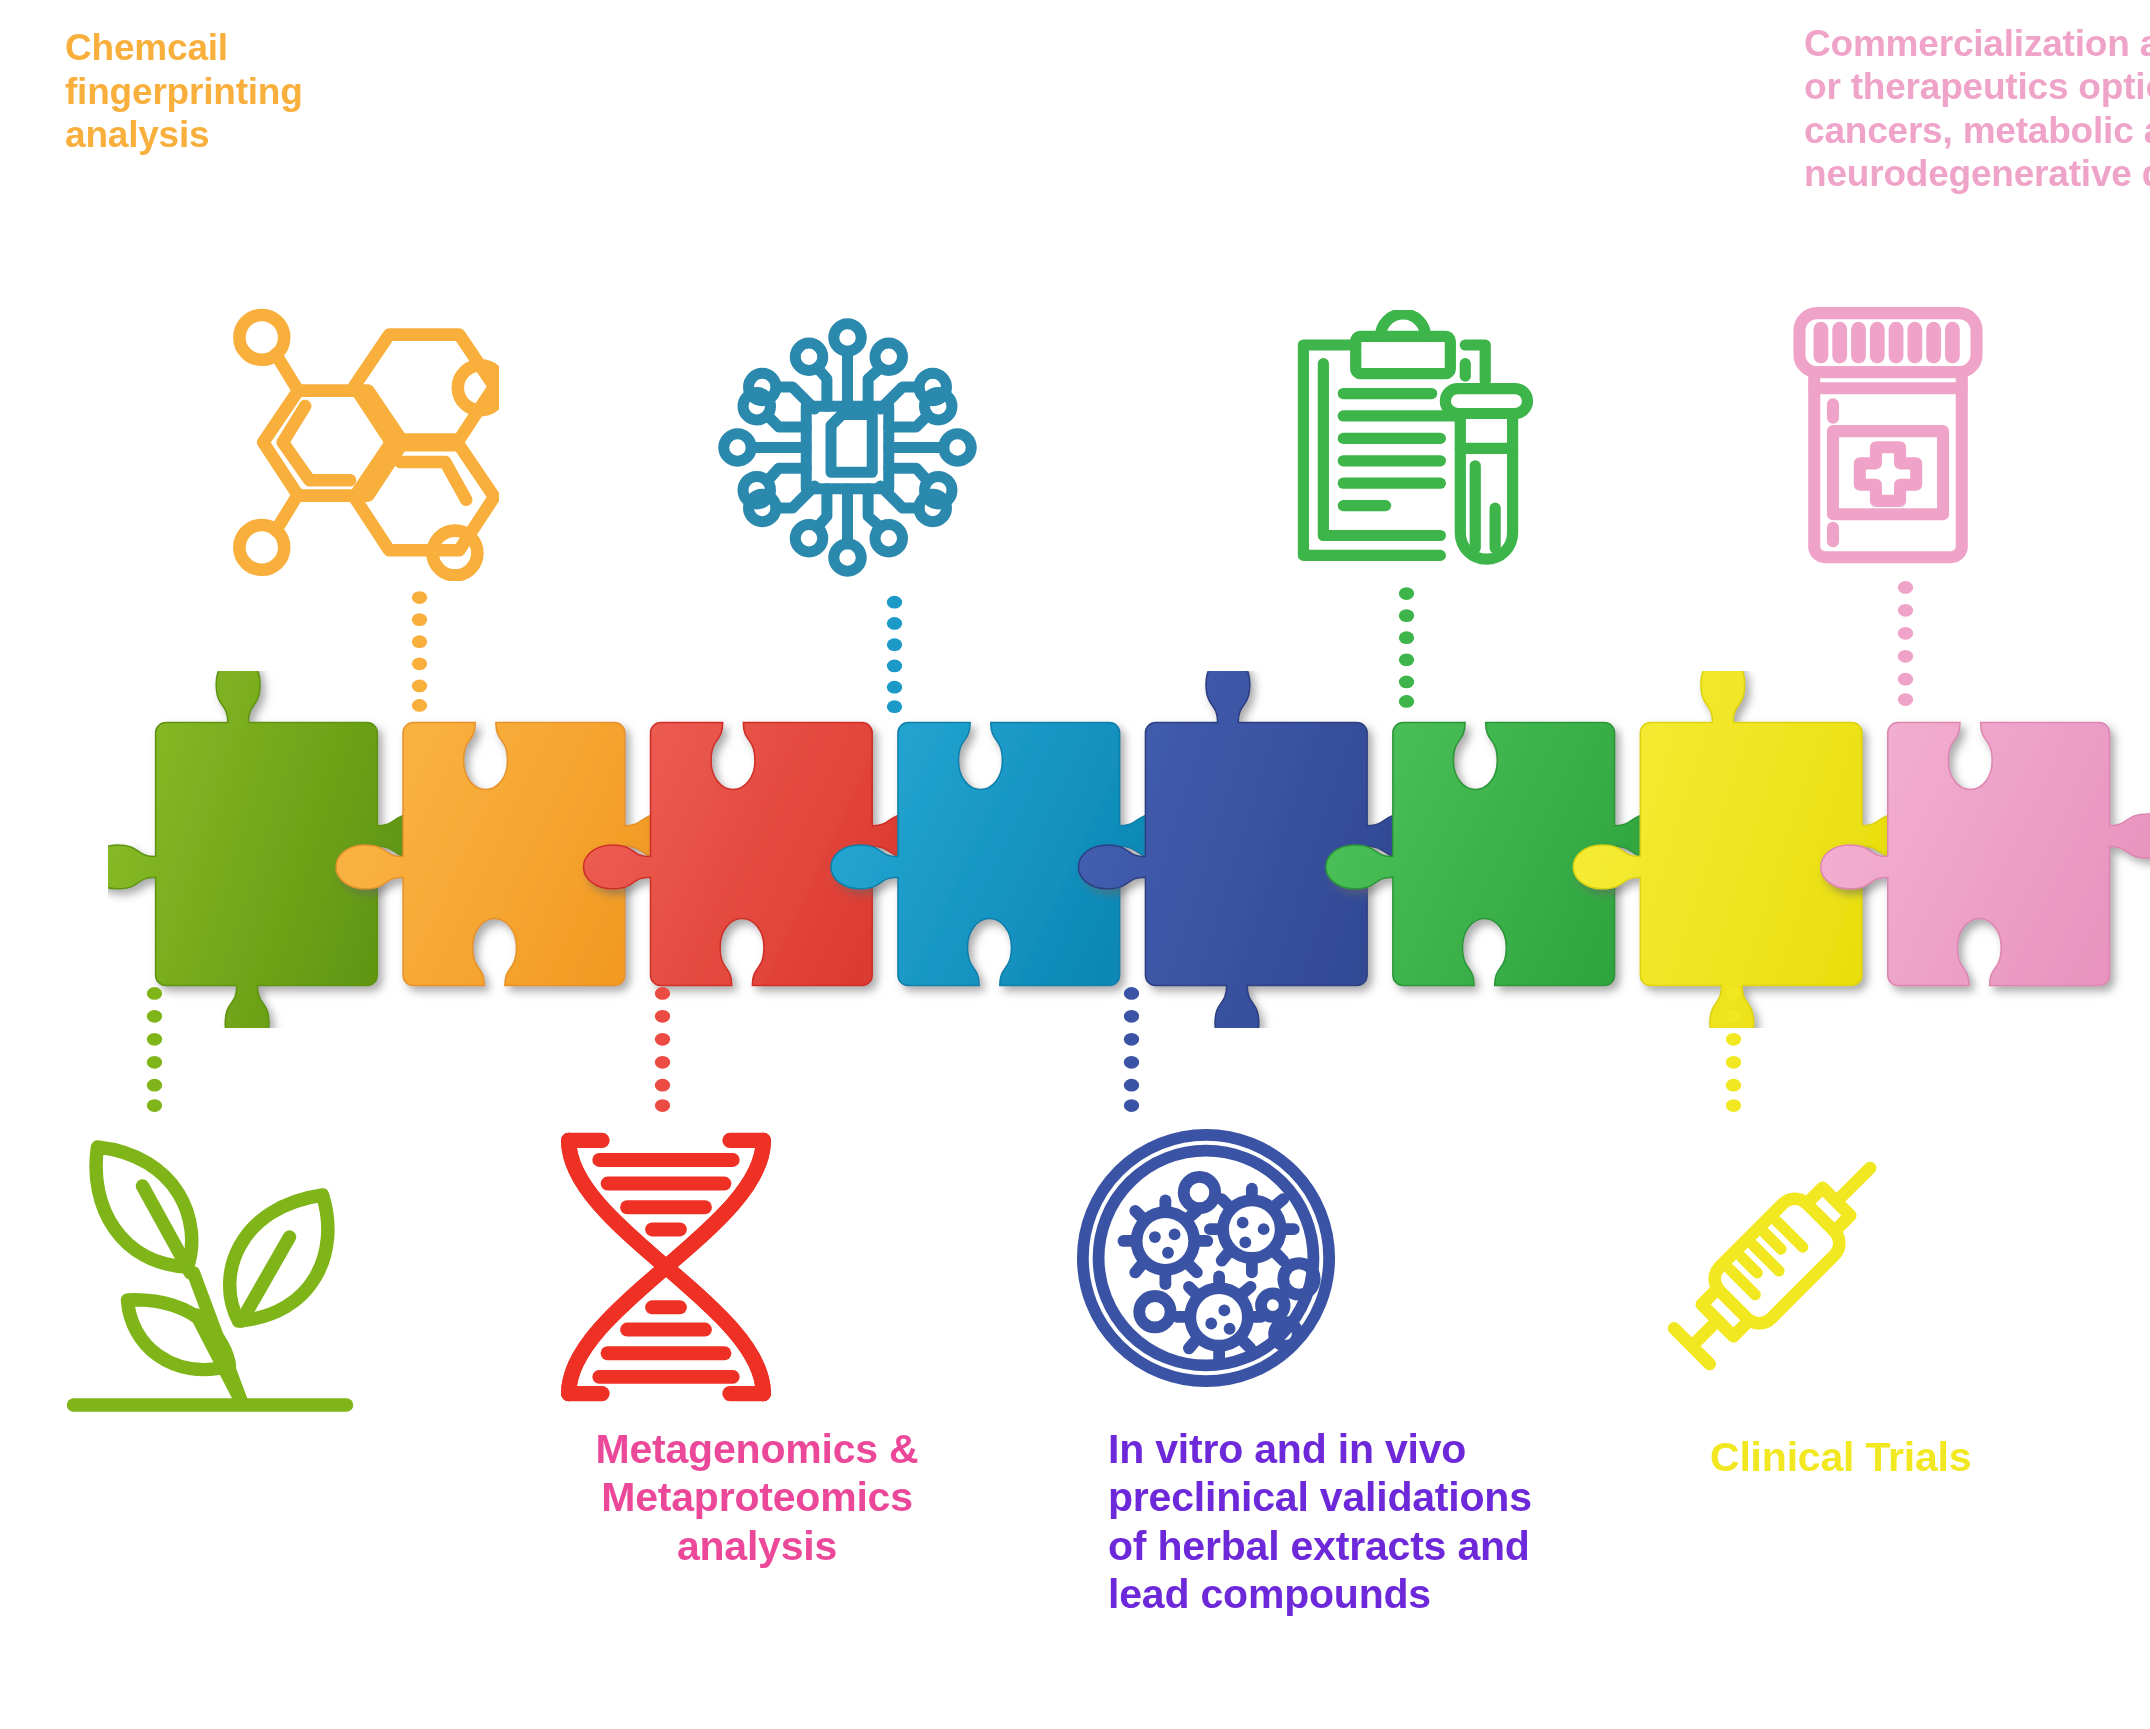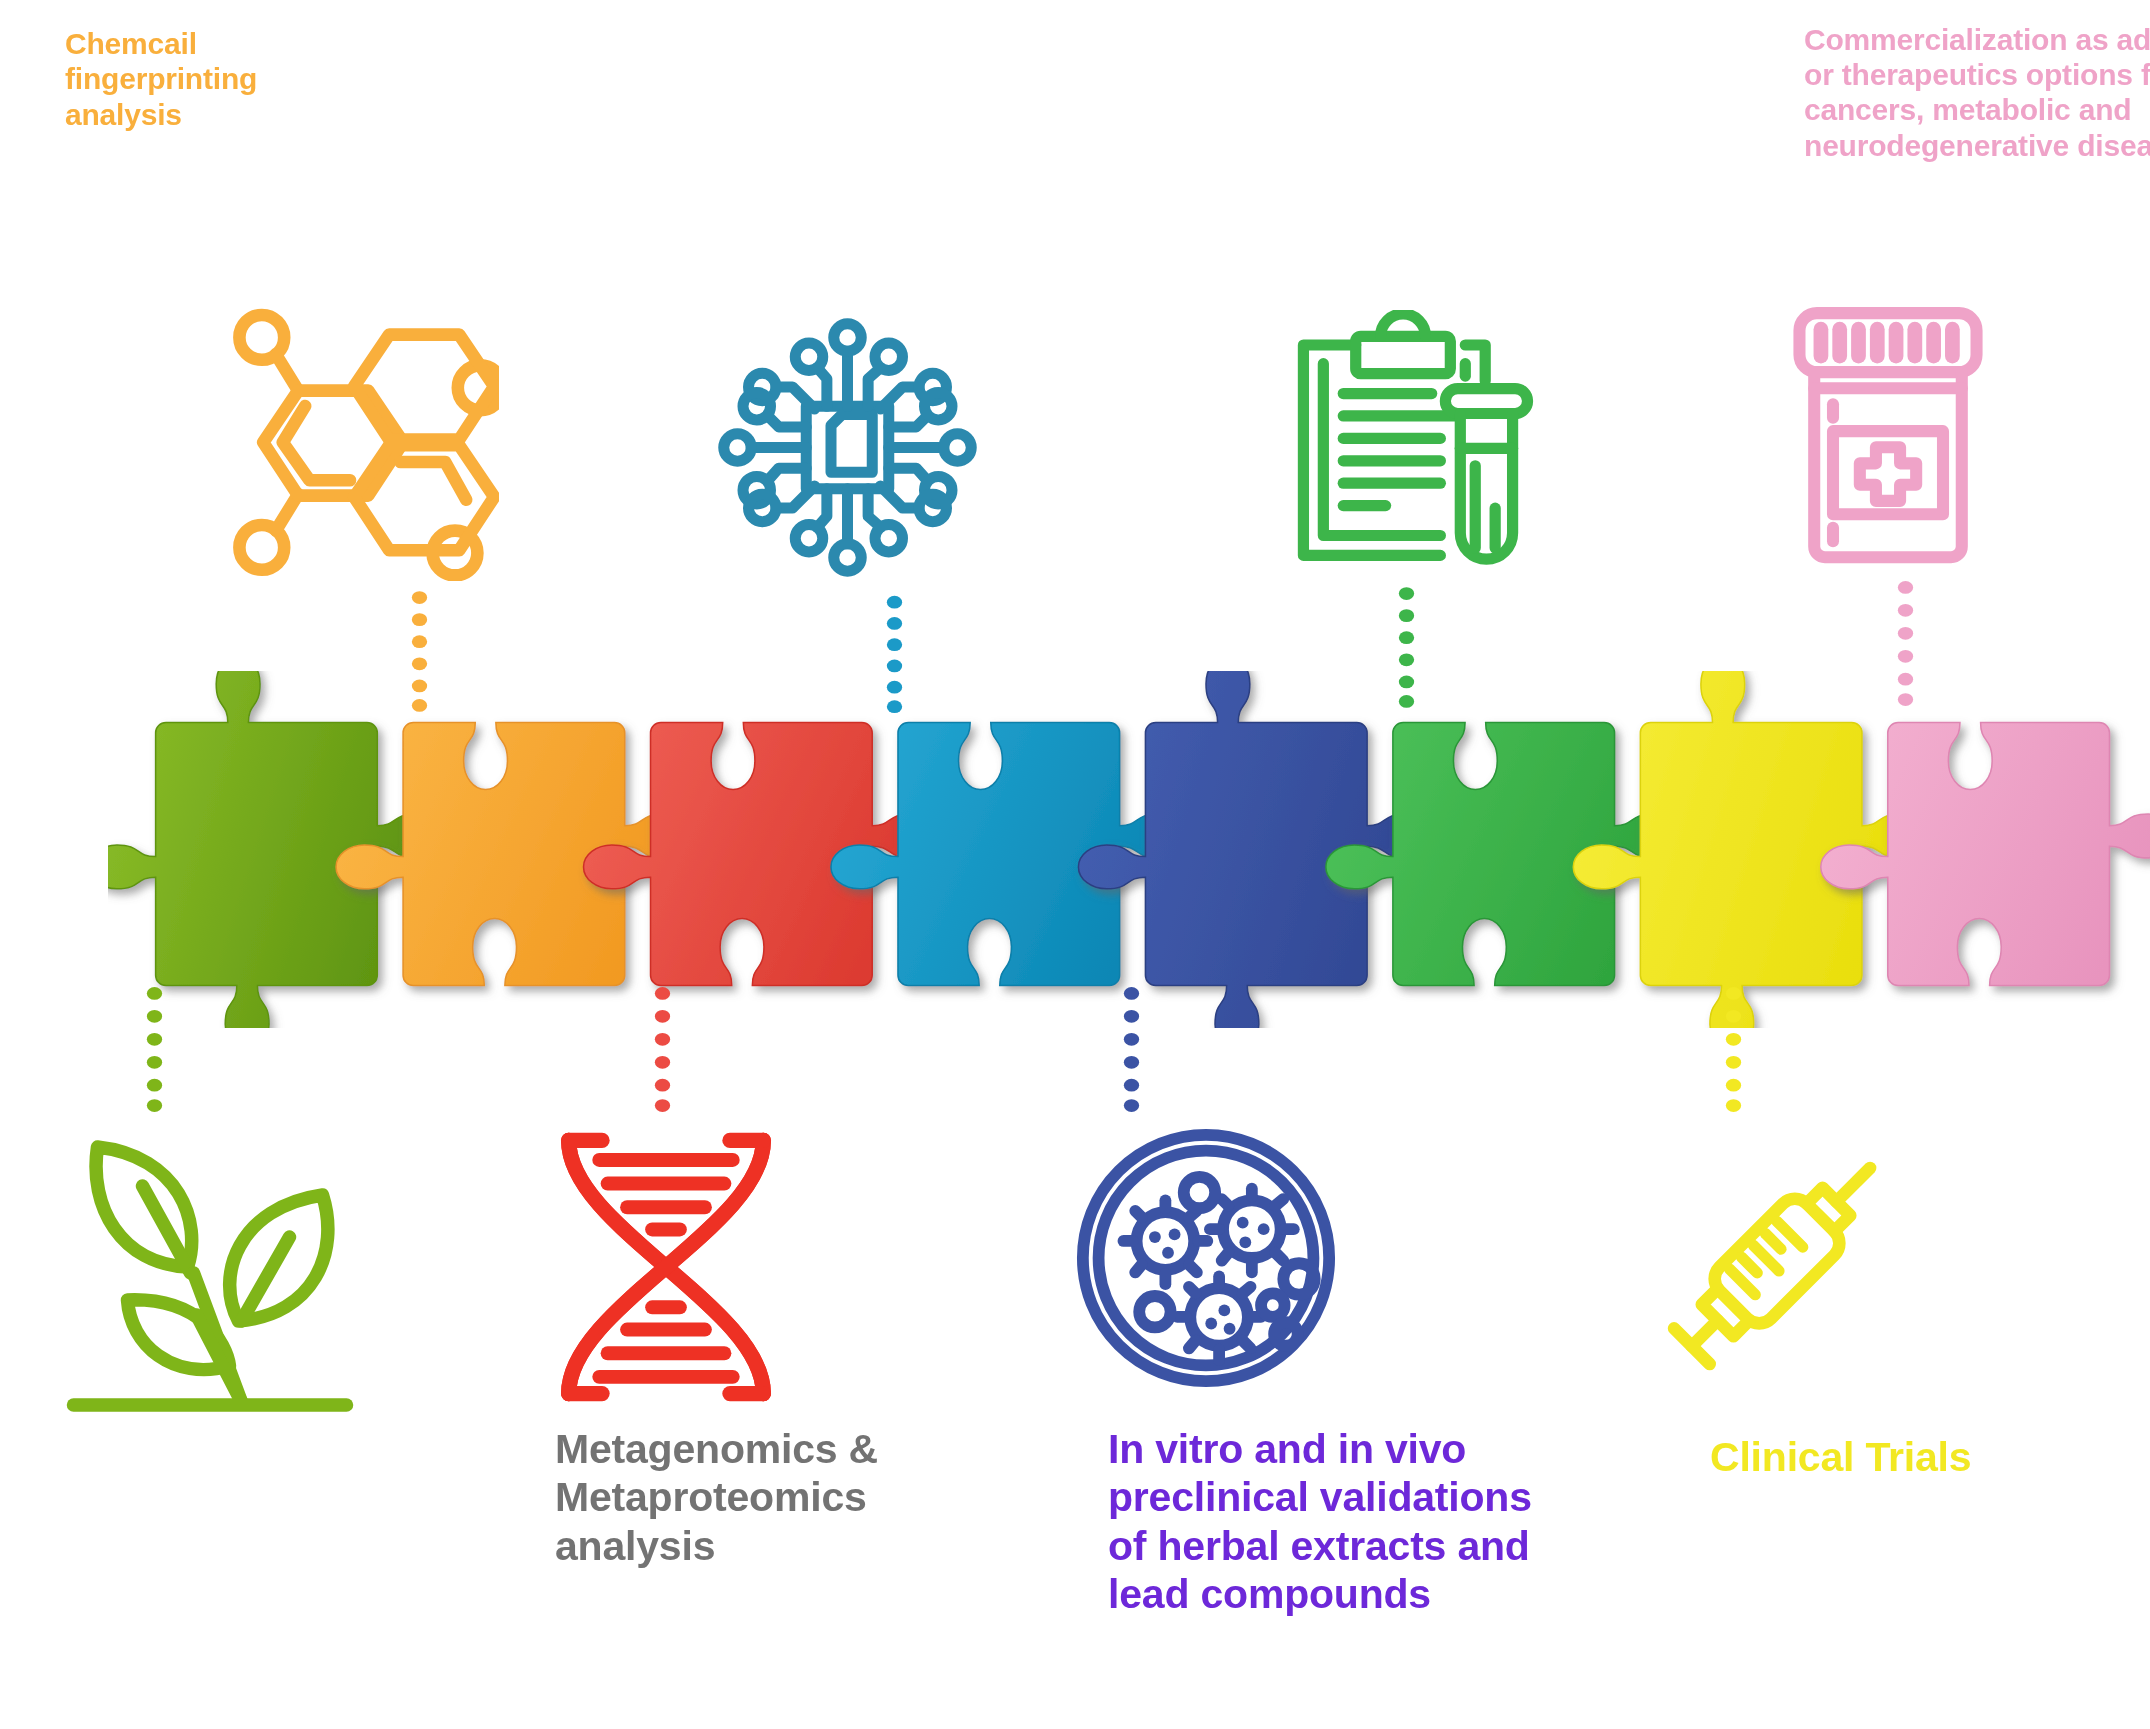--- a/index.html
+++ b/index.html
@@ -10,21 +10,21 @@
   .stage{position:absolute;left:0;top:0;width:2563px;height:1729px;}
 
   .label{
     position:absolute;
     font-weight:bold;
     line-height:1.18;
     letter-spacing:-0.2px;
     white-space:pre-line;
     font-family:"Liberation Sans", sans-serif;
   }
-  .lbl-top{font-size:30px;}
+  .lbl-top{font-size:37px;}
   .lbl-bot{font-size:41px;}
 
   .icon{position:absolute;}
   .dots{position:absolute;}
   .puzzlewrap{position:absolute;left:108px;top:671px;width:2129px;height:357px;}
 </style>
 </head>
 <body>
 
 <div class="stage">
@@ -477,21 +477,21 @@
             <path d="M96 78 L96 104"></path>
             <path d="M108 78 L108 94"></path>
             <path d="M120 78 L120 104"></path>
           </g>
         </g>
       </g>
     </svg>
   </div>
 
 
-  <div class="label lbl-bot" style="left:555px;top:1425px;width:404px;color:#737373;">Metagenomics &amp;
+  <div class="label lbl-bot" style="left:555px;top:1425px;width:404px;color:#ec4899;text-align:center;">Metagenomics &amp;
 Metaproteomics
 analysis</div>
 
   <div class="label lbl-bot" style="left:1080px;top:1425px;width:559px;color:#6d28d9;margin-left:28px;">In vitro and in vivo
 preclinical validations
 of herbal extracts and
 lead compounds</div>
 
   <div class="label lbl-bot" style="left:1710px;top:1425px;width:387px;color:#F2E822;margin-top:8px;">Clinical Trials</div>
 

